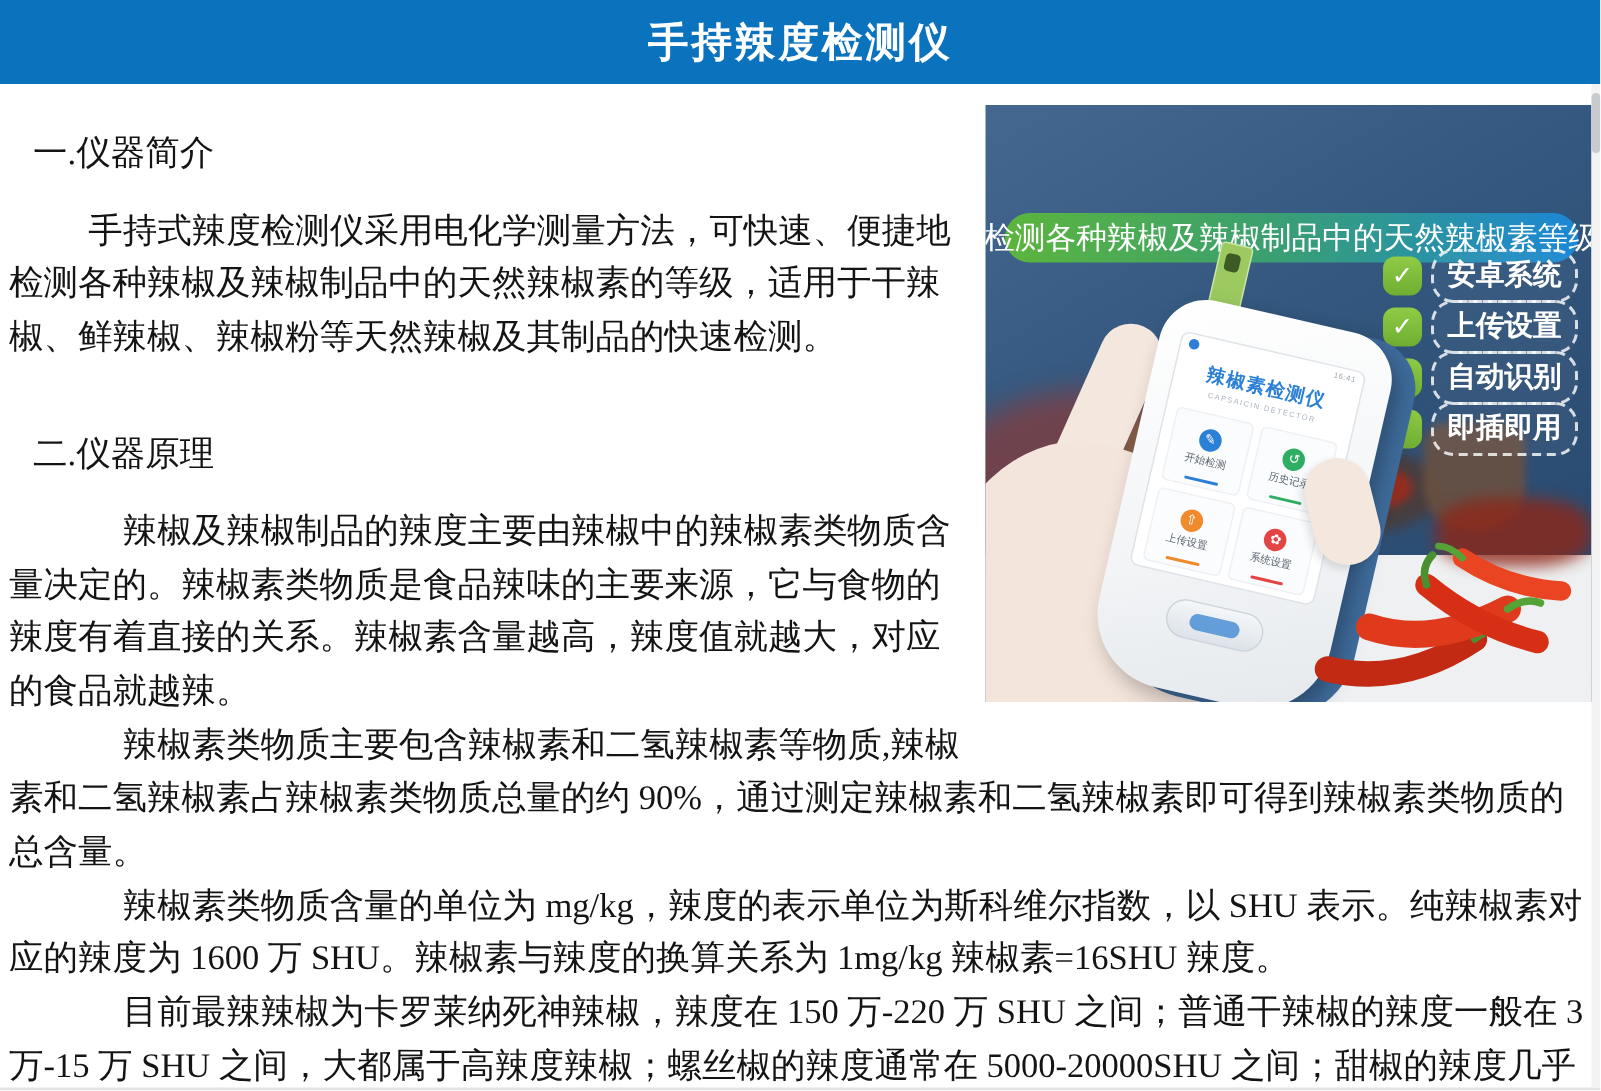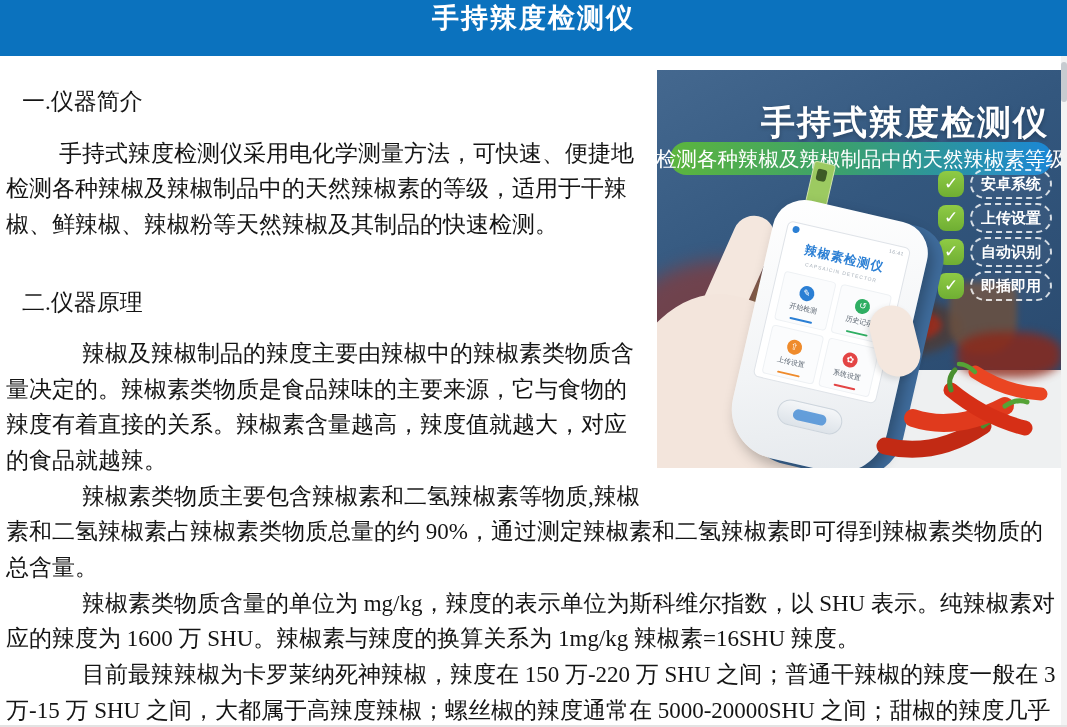--- a/index.html
+++ b/index.html
@@ -1,21 +1,21 @@
 <!DOCTYPE html>
 <html><head>
 <meta charset="utf-8">
 <style>
   html,body{margin:0;padding:0;background:#fff;}
   .page{position:relative;width:1067px;height:727px;background:#fff;overflow:hidden;
         border-bottom:2px solid #e3e3e3;box-sizing:border-box;}
 
   
   .banner{position:absolute;left:0;top:0;width:100%;height:56px;background:#0b72be;
-          display:flex;align-items:flex-start;justify-content:center;}
+          display:flex;align-items:center;justify-content:center;}
   .banner .title{color:#fff;font:700 27px "Liberation Sans","DejaVu Sans",sans-serif;letter-spacing:2px;}
 
   
   .content{position:absolute;left:0;top:56px;right:6px;bottom:0;padding:12px 0 0 6px;
            font-family:"Liberation Serif","DejaVu Serif",serif;font-size:23px;line-height:1.55;color:#141414;}
   .content h2{margin:16px;font-size:23px;font-weight:400;line-height:1.55;}
   .content h2.sec2{margin-top:42px;}
   .content p{margin:0;}
   .indent-sm{text-indent:2.3em;}
   .indent-lg{text-indent:3.3em;}
@@ -42,21 +42,21 @@
   .img-pill{position:absolute;top:72px;left:13px;right:9px;height:33px;border-radius:17px;
             background:linear-gradient(90deg,#5cb53d 0%,#3ba06e 45%,#1b87d6 100%);
             display:flex;align-items:center;justify-content:center;color:#fff;font-size:20.5px;
             font-weight:500;white-space:nowrap;}
 
   .badges{position:absolute;top:100px;right:9px;display:flex;flex-direction:column;gap:6px;}
   .badge{display:flex;align-items:center;gap:6px;height:28px;}
   .badge-check{width:26px;height:26px;border-radius:8px;background:linear-gradient(180deg,#8fcb45,#6fae33);
                display:flex;align-items:center;justify-content:center;color:#fff;font-size:17px;font-weight:700;}
   .badge-label{border:2px dashed rgba(255,255,255,.8);border-radius:15px;padding:1px 9px;
-               color:#fff;font-size:15px;font-weight:600;white-space:nowrap;background:rgba(255,255,255,.04);}
+               color:#fff;font-size:19px;font-weight:600;white-space:nowrap;background:rgba(255,255,255,.04);}
 
   
   .hand-palm{position:absolute;left:-36px;top:225px;width:190px;height:230px;background:#f3e5dc;
              border-radius:48% 52% 40% 60%;transform:rotate(18deg);}
   .hand-finger{position:absolute;left:58px;top:142px;width:42px;height:130px;background:#f4e7de;
                border-radius:21px;transform:rotate(24deg);}
   .hand-thumb{position:absolute;left:216px;top:235px;width:44px;height:72px;background:#f4e7de;
               border-radius:22px;transform:rotate(-14deg);box-shadow:-3px 2px 6px rgba(0,0,0,.12);}
 
   
@@ -113,21 +113,20 @@
     <figure class="product" style="margin-right:0;">
       <div class="bg-blob blob-peppers-red"></div>
       <div class="bg-blob blob-peppers-green"></div>
       <div class="bg-blob blob-pepper-yellow"></div>
       <div class="img-bottom"></div>
       <div class="bg-blob blob-pan"></div>
       <div class="bg-blob blob-pan-chili"></div>
       <div class="bg-blob blob-mortar"></div>
       <div class="bg-blob blob-chili-string"></div>
 
-      <div class="img-title">手持式辣度检测仪</div>
       <div class="img-pill">检测各种辣椒及辣椒制品中的天然辣椒素等级</div>
 
       <div class="badges">
         <div class="badge">
           <span class="badge-check">✓</span>
           <span class="badge-label">安卓系统</span>
         </div>
         <div class="badge">
           <span class="badge-check">✓</span>
           <span class="badge-label">上传设置</span>

